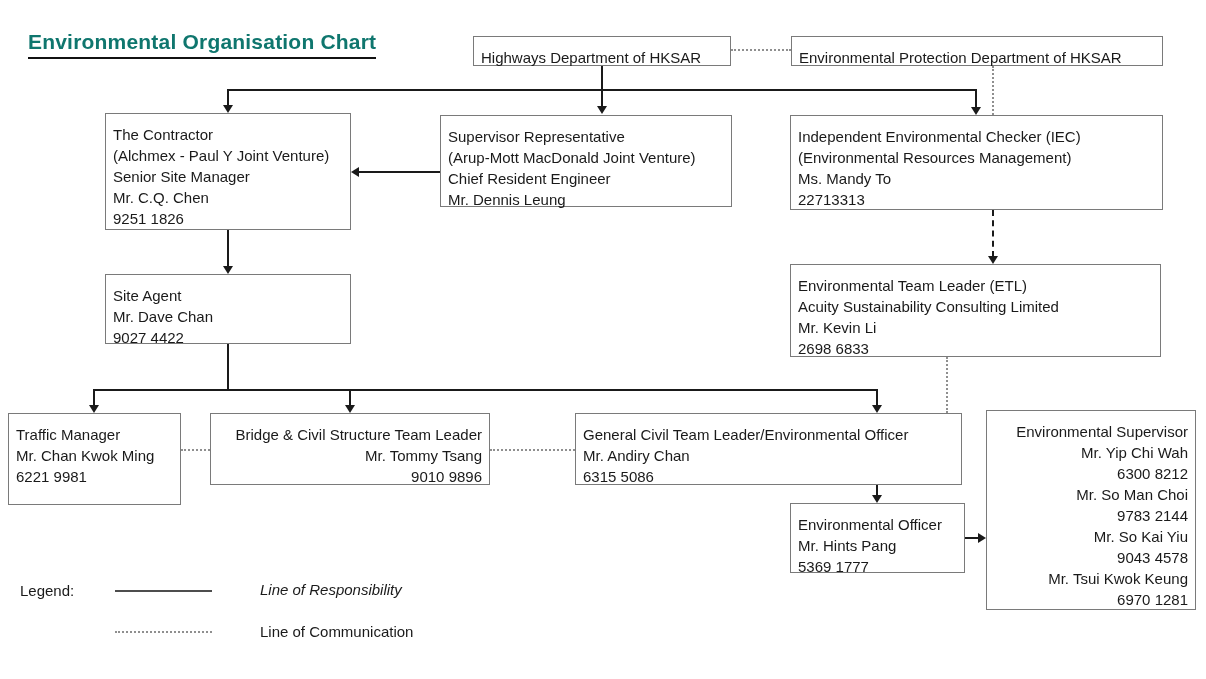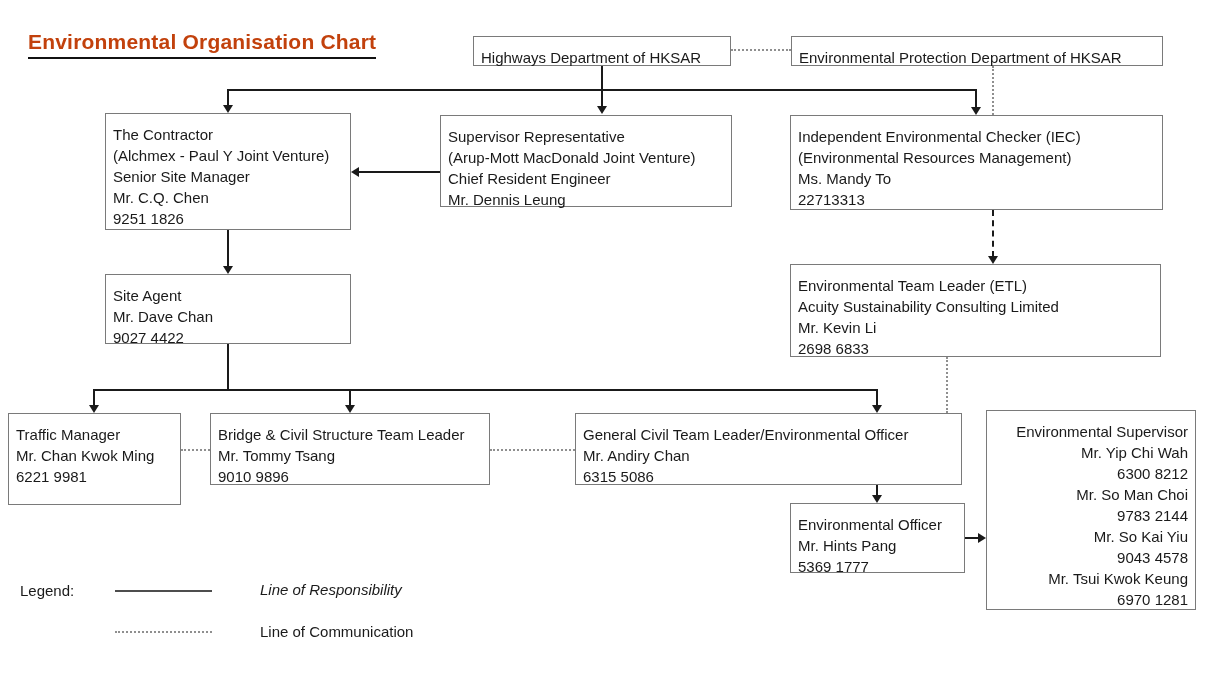--- a/index.html
+++ b/index.html
@@ -10,21 +10,21 @@
     height: 679px;
     background: #ffffff;
     overflow: hidden;
   }
   .title {
     position: absolute;
     left: 28px;
     top: 30px;
     font-size: 21px;
     font-weight: bold;
-    color: #c2410c;
+    color: #0f766e;
     border-bottom: 2px solid #111;
     padding-bottom: 3px;
     letter-spacing: 0.2px;
   }
   .org-box {
     position: absolute;
     border: 1px solid #7a7a7a;
     background: #ffffff;
     box-sizing: border-box;
     padding: 10px 7px;
@@ -106,21 +106,21 @@
       <div class="box-line">Mr. Kevin Li</div>
       <div class="box-line">2698 6833</div>
     </div>
 
   <div class="org-box" style="left:8px; top:413px; width:173px; height:92px;">
       <div class="box-line">Traffic Manager</div>
       <div class="box-line">Mr. Chan Kwok Ming</div>
       <div class="box-line">6221 9981</div>
     </div>
 
-  <div class="org-box" style="left:210px; top:413px; width:280px; height:72px;">
+  <div class="org-box" style="left:210px; top:413px; width:280px; height:72px;text-align:right;">
       <div class="box-line">Bridge &amp; Civil Structure Team Leader</div>
       <div class="box-line">Mr. Tommy Tsang</div>
       <div class="box-line">9010 9896</div>
     </div>
 
   <div class="org-box" style="left:575px; top:413px; width:387px; height:72px;">
       <div class="box-line">General Civil Team Leader/Environmental Officer</div>
       <div class="box-line">Mr. Andiry Chan</div>
       <div class="box-line">6315 5086</div>
     </div>

